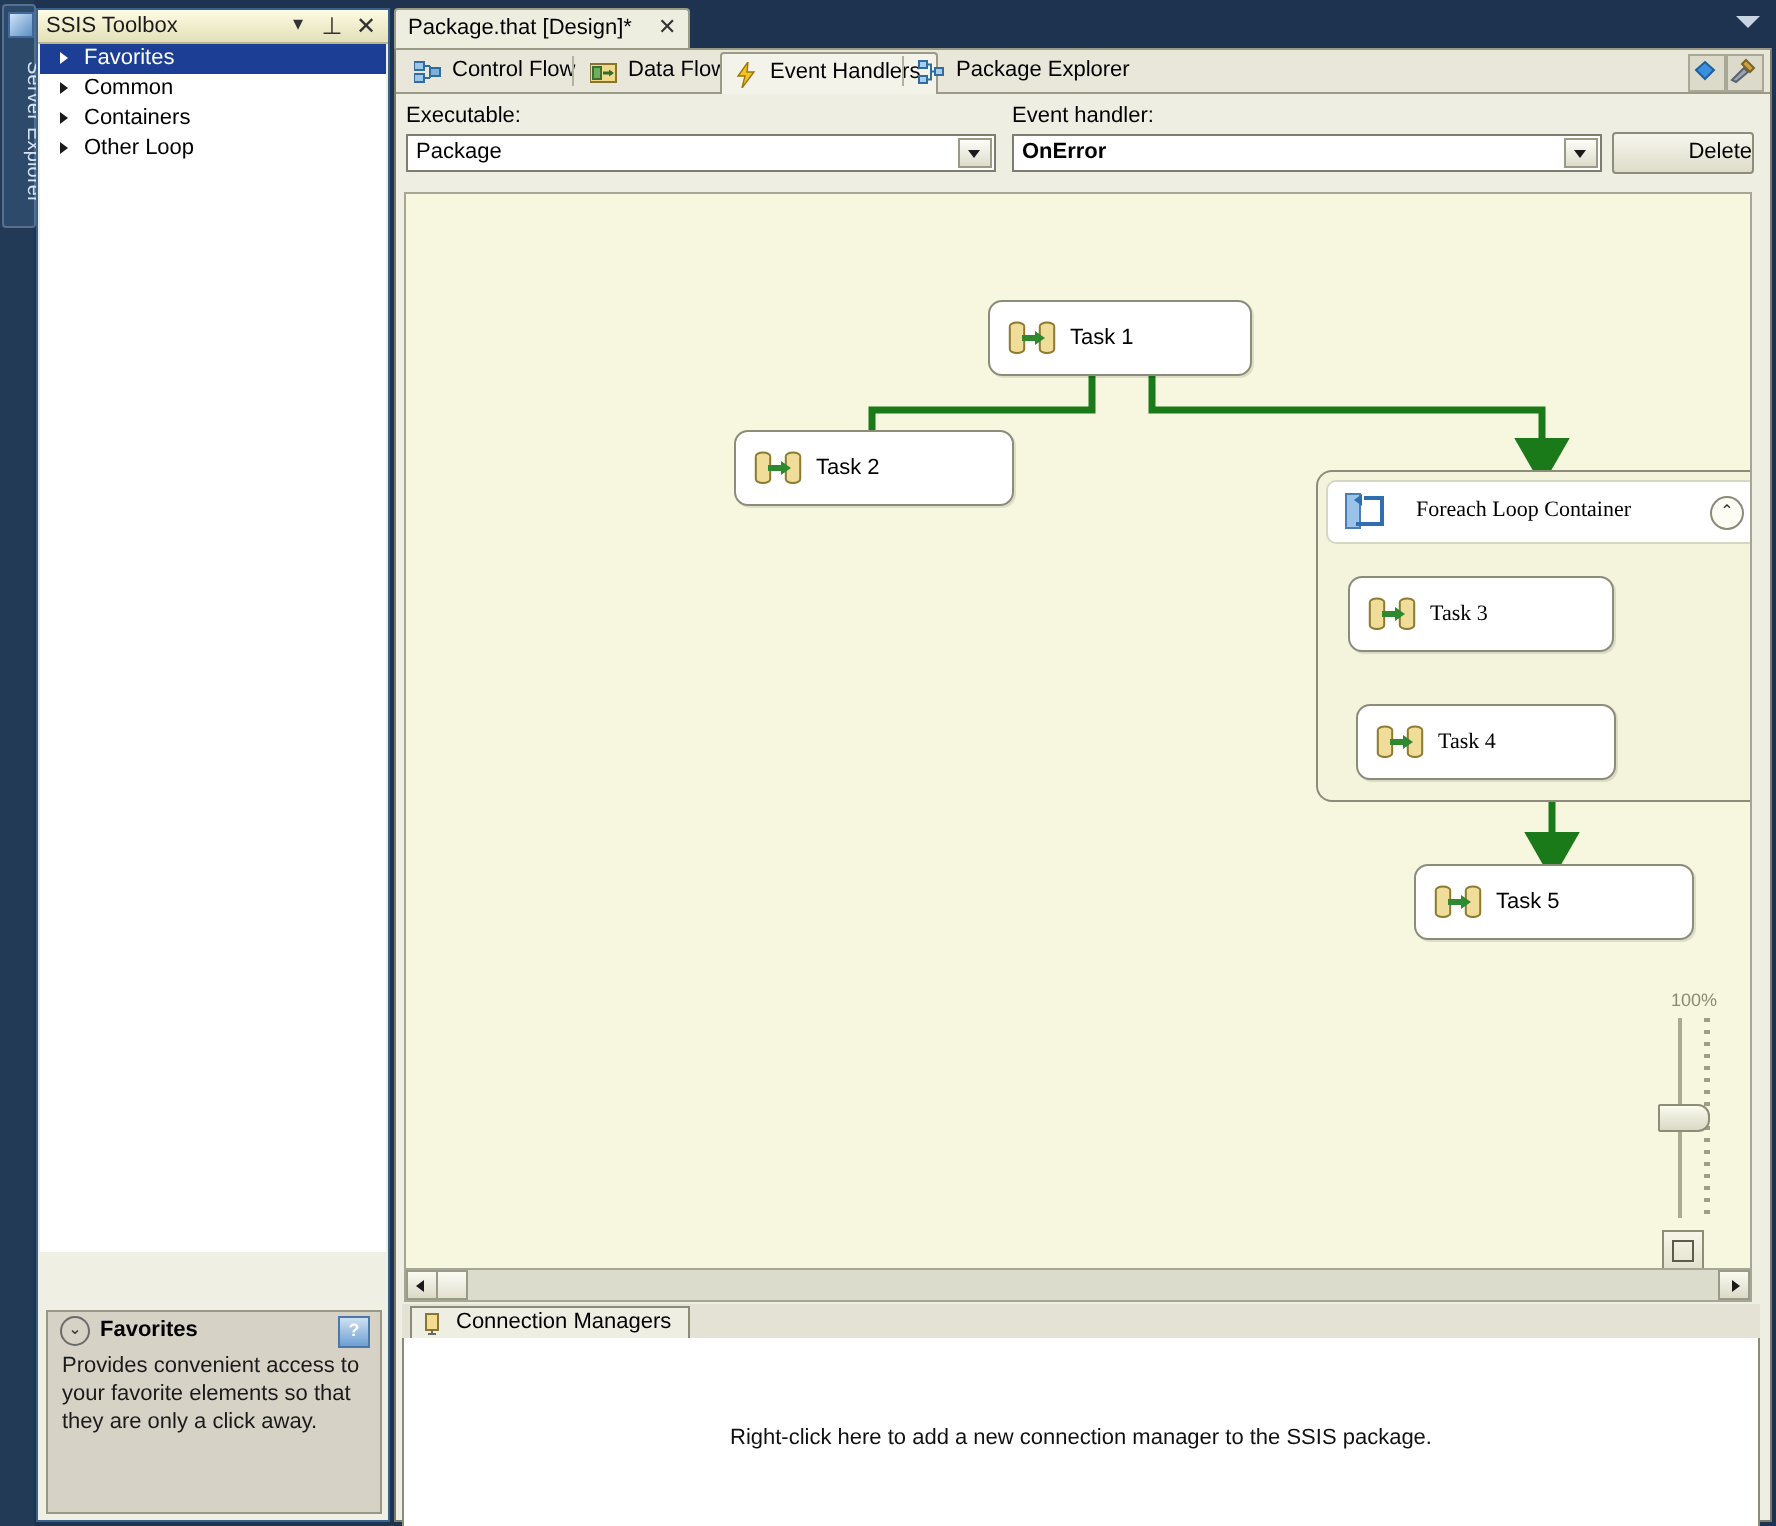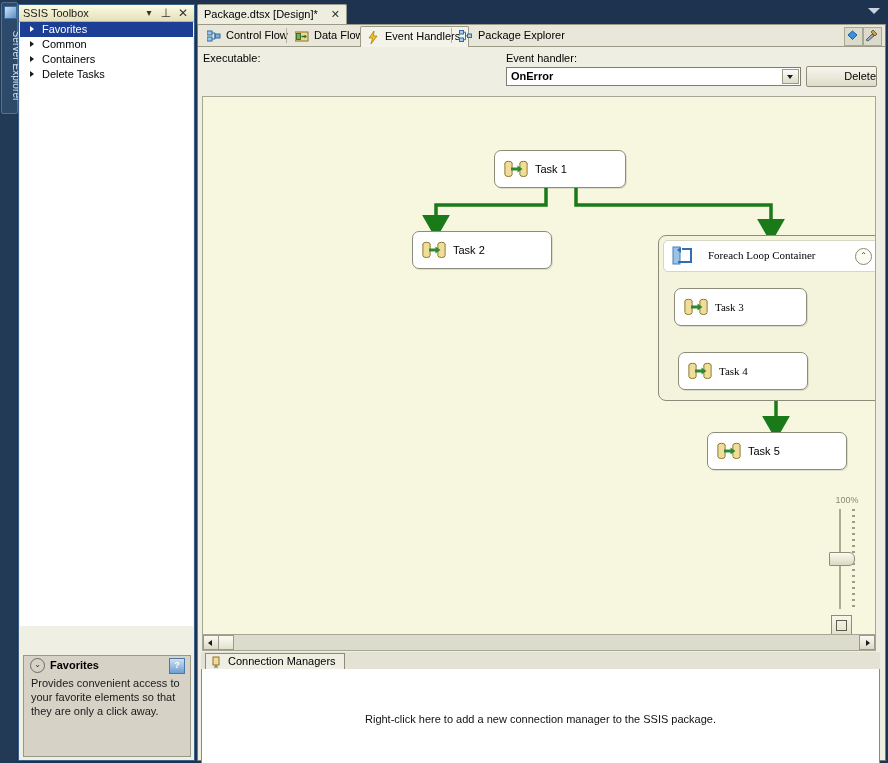--- a/index.html
+++ b/index.html
@@ -189,39 +189,39 @@
       <div class="tb-item">
         <span class="tri"></span>
         <span>Common</span>
       </div>
       <div class="tb-item">
         <span class="tri"></span>
         <span>Containers</span>
       </div>
       <div class="tb-item">
         <span class="tri"></span>
-        <span>Delete Tasks</span>
+        <span>Other Loop</span>
       </div>
     </div>
 
     <div class="tb-desc">
       <div class="tb-desc-hd">
         <span class="tb-chev">⌄</span>
         <span class="tb-desc-title">Favorites</span>
         <span class="tb-help">?</span>
       </div>
       <div class="tb-desc-body">Provides convenient access to your favorite elements so that they are only a click away.</div>
     </div>
   </div>
 
   <div class="doc">
 
     <div class="doctabbar">
       <div class="doctab">
-        <span>Package.dtsx [Design]*</span>
+        <span>Package.that [Design]*</span>
         <span class="tabclose">✕</span>
       </div>
       <div class="docdrop"></div>
     </div>
 
     <div class="docbody">
 
       <div class="dtabs">
 
         <div class="dtab" style="left:4px;">
@@ -281,20 +281,24 @@
             <svg width="15" height="15" viewBox="0 0 15 15">
               <path d="M2 12 L8 6 L10 8 L4 13 Z" fill="#9aa5b1" stroke="#5a646e"></path>
               <path d="M9 2 L13 6 L11 8 L7 4 Z" fill="#c9a24a" stroke="#7e6224"></path>
             </svg>
           </div>
         </div>
       </div>
 
       <div class="selrow">
         <span class="lbl" style="left:5px;top:5px;">Executable:</span>
+        <div class="combo" style="left:5px;top:20px;width:293px;">
+          <span class="cval">Package</span>
+          <span class="cbtn"></span>
+        </div>
 
         <span class="lbl" style="left:308px;top:5px;">Event handler:</span>
         <div class="combo" style="left:308px;top:20px;width:293px;">
           <span class="cval bold">OnError</span>
           <span class="cbtn"></span>
         </div>
 
         <div class="btn" style="left:608px;top:19px;width:69px;">Delete</div>
       </div>
 
@@ -365,21 +369,21 @@
               <path d="M0.9 3.2 V14.6 A3.6 1.9 0 0 0 8.1 14.6 V3.2" fill="#f0dd9a" stroke="#8d7a2f"></path>
               <ellipse cx="19.5" cy="3.2" rx="3.6" ry="1.9" fill="#f0dd9a" stroke="#8d7a2f"></ellipse>
               <path d="M15.9 3.2 V14.6 A3.6 1.9 0 0 0 23.1 14.6 V3.2" fill="#f0dd9a" stroke="#8d7a2f"></path>
               <path d="M7 9 H16" stroke="#2f8a2f" stroke-width="3"></path>
               <path d="M13.5 5.5 L18.5 9 L13.5 12.5 Z" fill="#2f8a2f"></path>
             </svg>
           </span>
           <span class="tlabel">Task 1</span>
         </div>
 
-        <div class="taskbox" style="left:164px;top:134px;width:138px;height:36px;margin-left:45px;">
+        <div class="taskbox" style="left:164px;top:118px;width:138px;height:36px;">
           <span class="tIcon">
             <svg width="24" height="18" viewBox="0 0 24 18">
               <ellipse cx="4.5" cy="3.2" rx="3.6" ry="1.9" fill="#f0dd9a" stroke="#8d7a2f"></ellipse>
               <path d="M0.9 3.2 V14.6 A3.6 1.9 0 0 0 8.1 14.6 V3.2" fill="#f0dd9a" stroke="#8d7a2f"></path>
               <ellipse cx="19.5" cy="3.2" rx="3.6" ry="1.9" fill="#f0dd9a" stroke="#8d7a2f"></ellipse>
               <path d="M15.9 3.2 V14.6 A3.6 1.9 0 0 0 23.1 14.6 V3.2" fill="#f0dd9a" stroke="#8d7a2f"></path>
               <path d="M7 9 H16" stroke="#2f8a2f" stroke-width="3"></path>
               <path d="M13.5 5.5 L18.5 9 L13.5 12.5 Z" fill="#2f8a2f"></path>
             </svg>
           </span>

